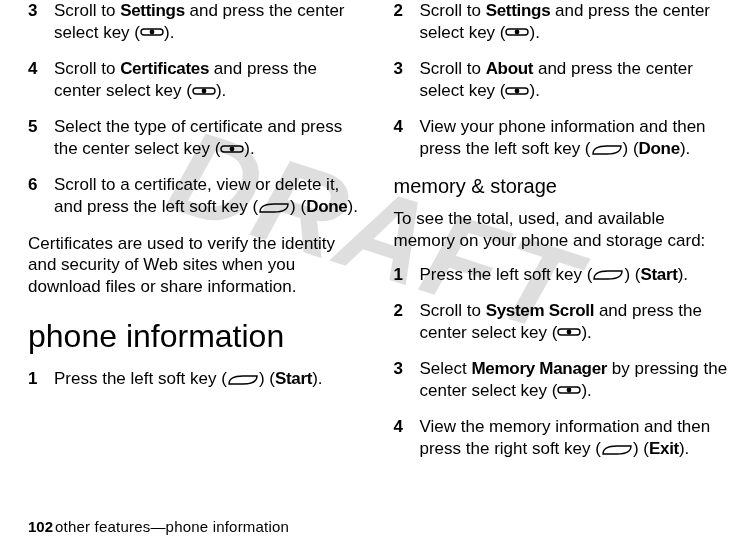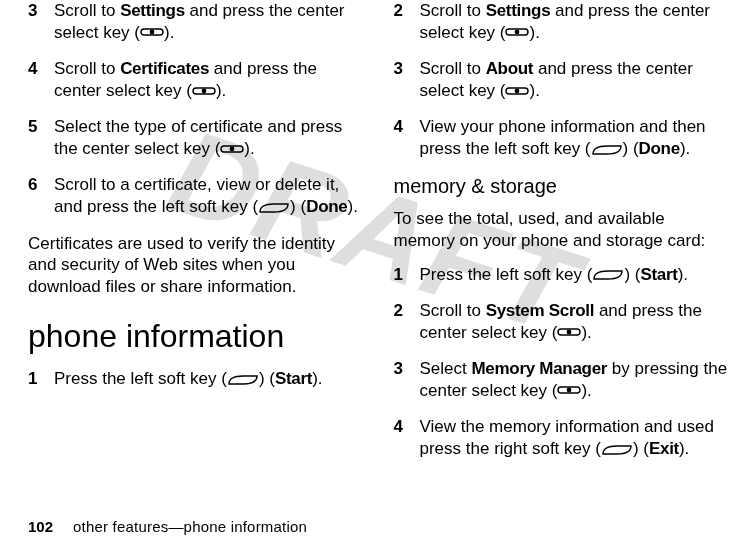--- a/index.html
+++ b/index.html
@@ -35,21 +35,21 @@
   .intro { margin-bottom: 12px; }
   .icon { display: inline-block; vertical-align: middle; }
   .icon svg { display: inline; vertical-align: -3px; }
   .footer {
     position: absolute;
     bottom: 14px;
     left: 28px;
     font-size: 15px;
     display: flex;
     align-items: baseline;
-    gap: 20px;
+    gap: 2px;
   }
   .footer .pg { font-weight: 700; }
   .footer .sec { font-weight: 400; letter-spacing: 0.2px; }
 </style>
 </head>
 <body>
 
 <div class="watermark">DRAFT</div>
 
 <svg width="0" height="0" style="position:absolute">
@@ -174,21 +174,21 @@
       <div class="step-text">
         <span>Select </span><span class="condensed">Memory Manager</span><span> by pressing the center select key (</span><span class="icon"><svg width="24" height="18">
               <use href="#ico-center"></use>
             </svg></span><span>).</span>
       </div>
     </div>
 
     <div class="step">
       <div class="step-num">4</div>
       <div class="step-text">
-        <span>View the memory information and used press the right soft key (</span><span class="icon"><svg width="32" height="16">
+        <span>View the memory information and then press the right soft key (</span><span class="icon"><svg width="32" height="16">
               <use href="#ico-soft"></use>
             </svg></span><span>) (</span><span class="condensed">Exit</span><span>).</span>
       </div>
     </div>
 
   </div>
 </div>
 
 <div class="footer">
   <span class="pg">102</span>

